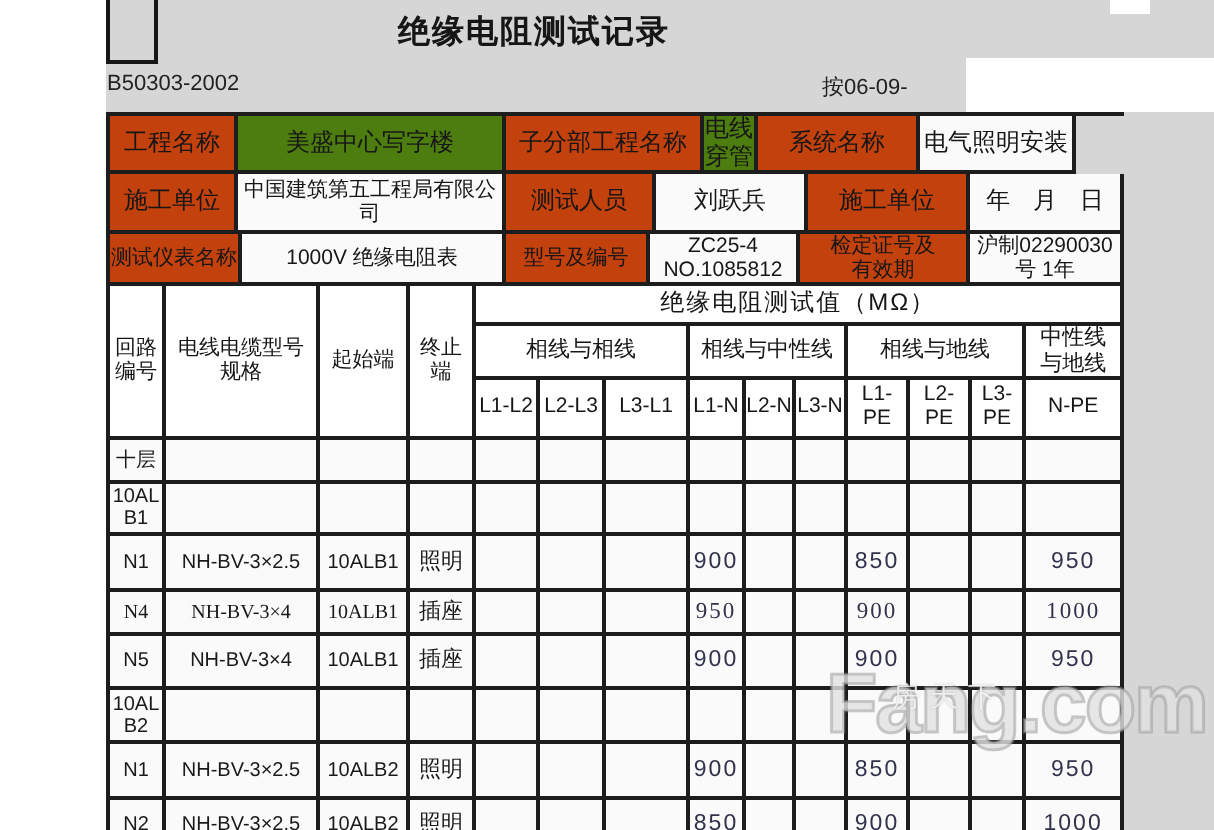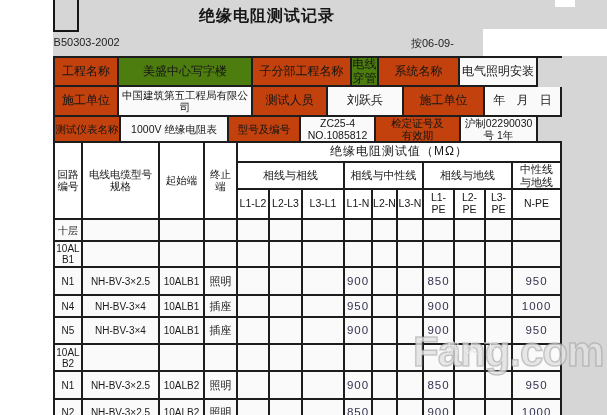--- a/index.html
+++ b/index.html
@@ -82,21 +82,21 @@
         <div class="ic lab" style="width:64px">施工单位</div>
         <div class="ic val sm" style="width:134px">中国建筑第五工程局有限公
 司</div>
         <div class="ic lab" style="width:75px">测试人员</div>
         <div class="ic val" style="width:76px">刘跃兵</div>
         <div class="ic lab" style="width:81px">施工单位</div>
         <div class="ic val spread" style="width:77px">年 月 日</div>
       </div>
       <div class="info-row r3">
         <div class="ic lab" style="width:66px">测试仪表名称</div>
-        <div class="ic val" style="width:108px">1000V  绝缘电阻表</div>
+        <div class="ic val" style="width:132px">1000V  绝缘电阻表</div>
         <div class="ic lab" style="width:72px">型号及编号</div>
         <div class="ic val" style="width:75px">ZC25-4
 NO.1085812</div>
         <div class="ic lab" style="width:85px">检定证号及
 有效期</div>
         <div class="ic val" style="width:77px">沪制02290030
 号 1年</div>
       </div>
     </div>
 
@@ -191,21 +191,21 @@
             <td></td>
             <td></td>
             <td class="num">900</td>
             <td></td>
             <td></td>
             <td class="num">850</td>
             <td></td>
             <td></td>
             <td class="num">950</td>
           </tr>
-          <tr style="height: 22px;">
+          <tr style="height: 22px; font-family: Liberation Serif, serif;">
             <td class="first-col">N4</td>
             <td class="cable">NH-BV-3×4</td>
             <td class="cable">10ALB1</td>
             <td>插座</td>
             <td></td>
             <td></td>
             <td></td>
             <td class="num">950</td>
             <td></td>
             <td></td>

